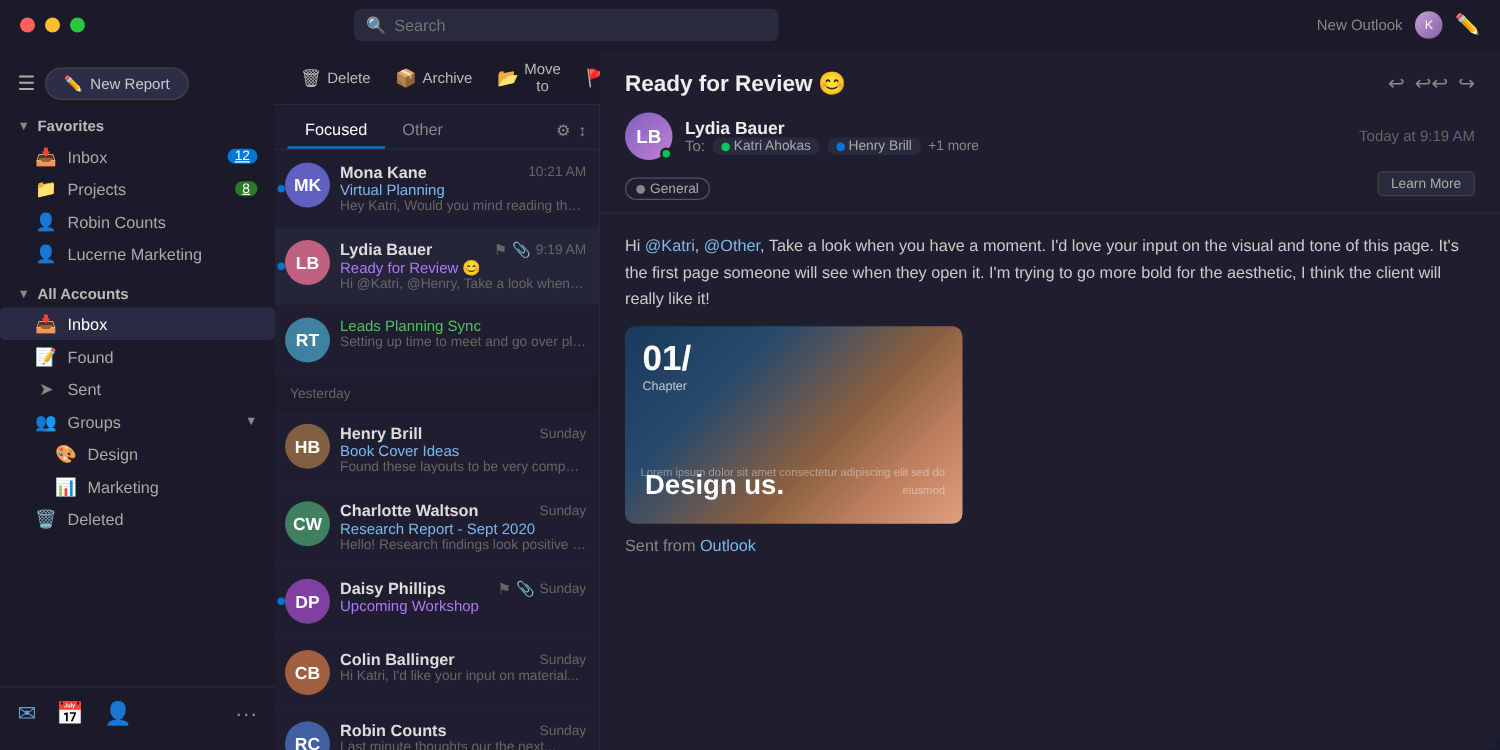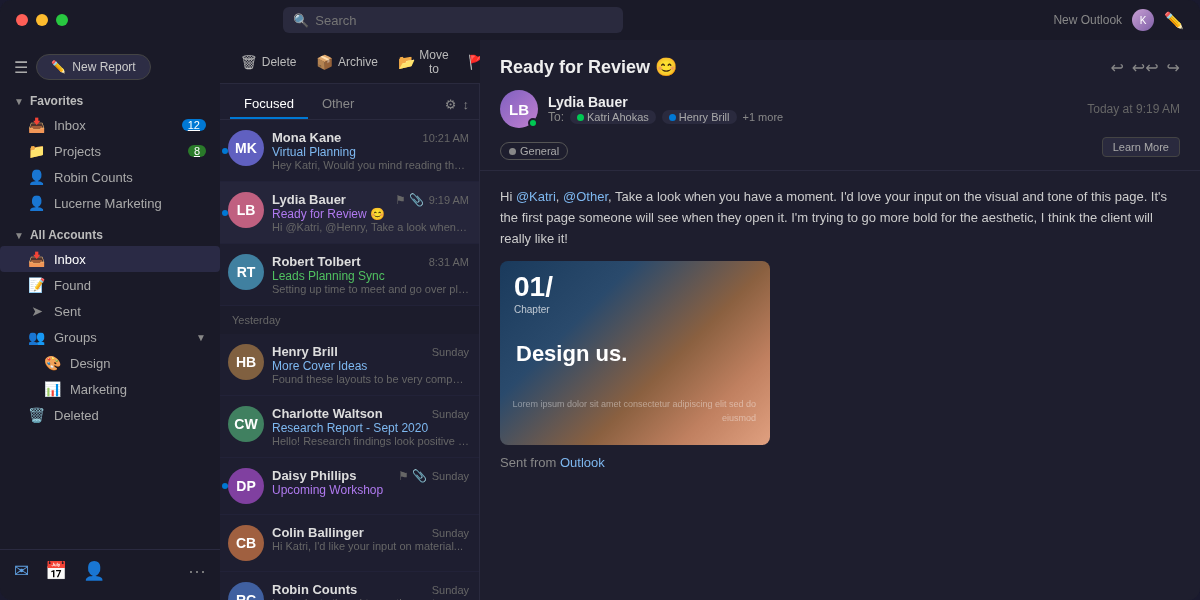--- a/index.html
+++ b/index.html
@@ -298,28 +298,28 @@
     .detail-body {
       flex: 1;
       padding: 16px 20px;
       overflow-y: auto;
       color: #ccc;
       line-height: 1.6;
     }
     .detail-body p { font-size: 13px; margin-bottom: 12px; }
     .mention { color: #7eb8f0; }
     .email-image {
-      width: 270px; height: 184px;
+      width: 270px; height: 158px;
       border-radius: 8px;
       background: linear-gradient(135deg, #1a3a5c 0%, #2a4a6c 30%, #8a6040 60%, #c08060 80%, #e0a080 100%);
       margin: 8px 0;
       display: flex;
       flex-direction: column;
       align-items: flex-start;
-      justify-content: center;
+      justify-content: flex-end;
       padding: 14px 16px;
       position: relative;
       overflow: hidden;
     }
     .image-chapter { position: absolute; top: 12px; left: 14px; font-size: 11px; color: rgba(255,255,255,0.7); }
     .image-title { font-size: 22px; font-weight: 700; color: #fff; }
     .image-bg-text { position: absolute; right: 14px; bottom: 20px; font-size: 9px; color: rgba(255,255,255,0.4); text-align: right; }
     .sent-from { font-size: 12px; color: #888; margin-top: 8px; }
     .sent-from a { color: #7eb8f0; text-decoration: none; }
 
@@ -505,41 +505,37 @@
               <div class="email-subject purple">Ready for Review 😊</div>
               <div class="email-preview">Hi @Katri, @Henry, Take a look when you have...</div>
             </div>
           </div>
 
           <div class="email-item">
             <div class="avatar" style="background:#4080a0;">
               <span>RT</span>
             </div>
             <div class="email-content">
-              <div class="email-header">
-                <span class="sender-name">Robert Tolbert</span>
-                <span class="email-time">8:31 AM</span>
-              </div>
               <div class="email-subject green">Leads Planning Sync</div>
               <div class="email-preview">Setting up time to meet and go over planning...</div>
             </div>
           </div>
 
           <div class="date-separator">Yesterday</div>
 
           <div class="email-item">
             <div class="avatar" style="background:#806040;">
               <span>HB</span>
             </div>
             <div class="email-content">
               <div class="email-header">
                 <span class="sender-name">Henry Brill</span>
                 <span class="email-time">Sunday</span>
               </div>
-              <div class="email-subject">More Cover Ideas</div>
+              <div class="email-subject">Book Cover Ideas</div>
               <div class="email-preview">Found these layouts to be very compelling...</div>
             </div>
           </div>
 
           <div class="email-item">
             <div class="avatar" style="background:#408060;">
               <span>CW</span>
             </div>
             <div class="email-content">
               <div class="email-header">

